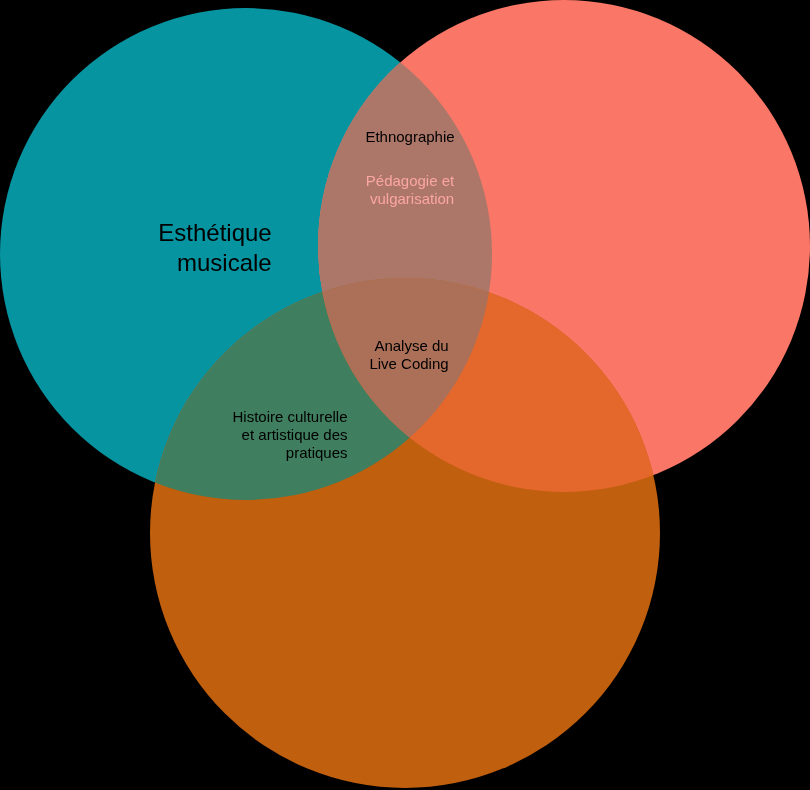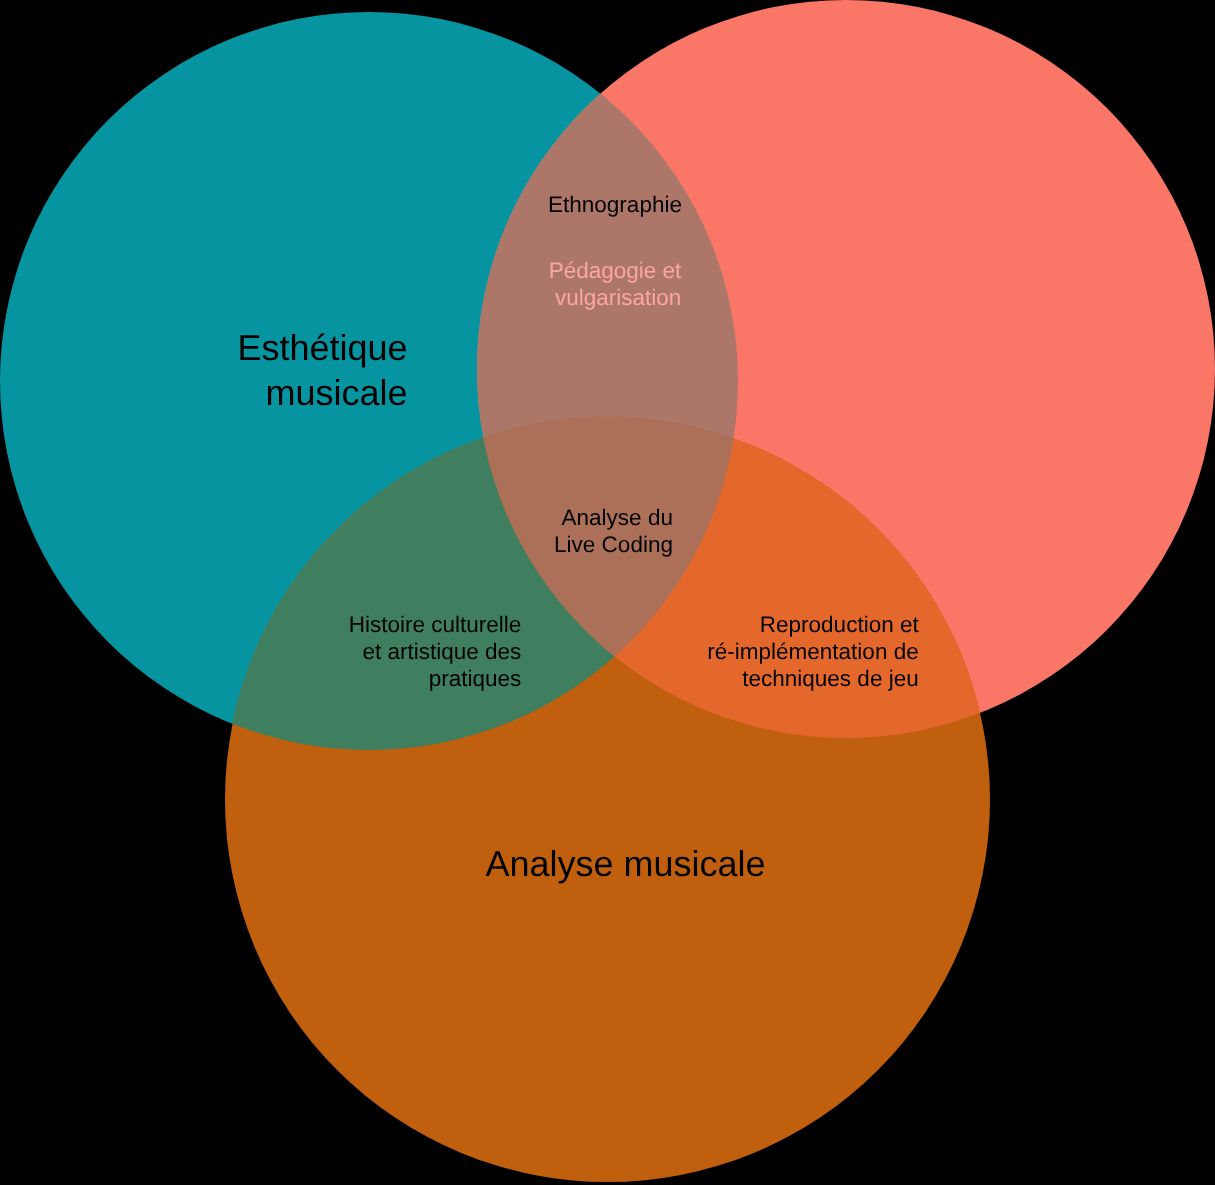--- a/index.html
+++ b/index.html
@@ -73,23 +73,20 @@
   </svg>
 
   <div class="label label-big" style="left: 215px; top: 248px; color: rgb(0, 0, 0);">
     <div>Esthétique</div>
     <div>musicale</div>
   </div>
 
   <div class="label label-big" style="left: 616px; top: 248px; color: rgb(0, 0, 0);">
   </div>
 
-  <div class="label label-big" style="left: 417px; top: 577px; color: rgb(0, 0, 0);">
-    <div>Analyse musicale</div>
-  </div>
 
   <div class="label label-small" style="left: 410px; top: 137px; color: rgb(0, 0, 0);">
     <div>Ethnographie</div>
   </div>
 
   <div class="label label-small" style="left: 410px; top: 190px; color: #fca5a5;">
     <div>Pédagogie et</div>
     <div>vulgarisation</div>
   </div>
 
@@ -98,19 +95,14 @@
     <div>Histoire culturelle</div>
     <div>et artistique des</div>
     <div>pratiques</div>
   </div>
 
   <div class="label label-small" style="left: 409px; top: 355px; color: rgb(0, 0, 0);">
     <div>Analyse du</div>
     <div>Live Coding</div>
   </div>
 
-  <div class="label label-small" style="left: 542px; top: 435px; color: rgb(0, 0, 0);">
-    <div>Reproduction et</div>
-    <div>ré-implémentation de</div>
-    <div>techniques de jeu</div>
-  </div>
 
 </div>
 
 </body></html>

